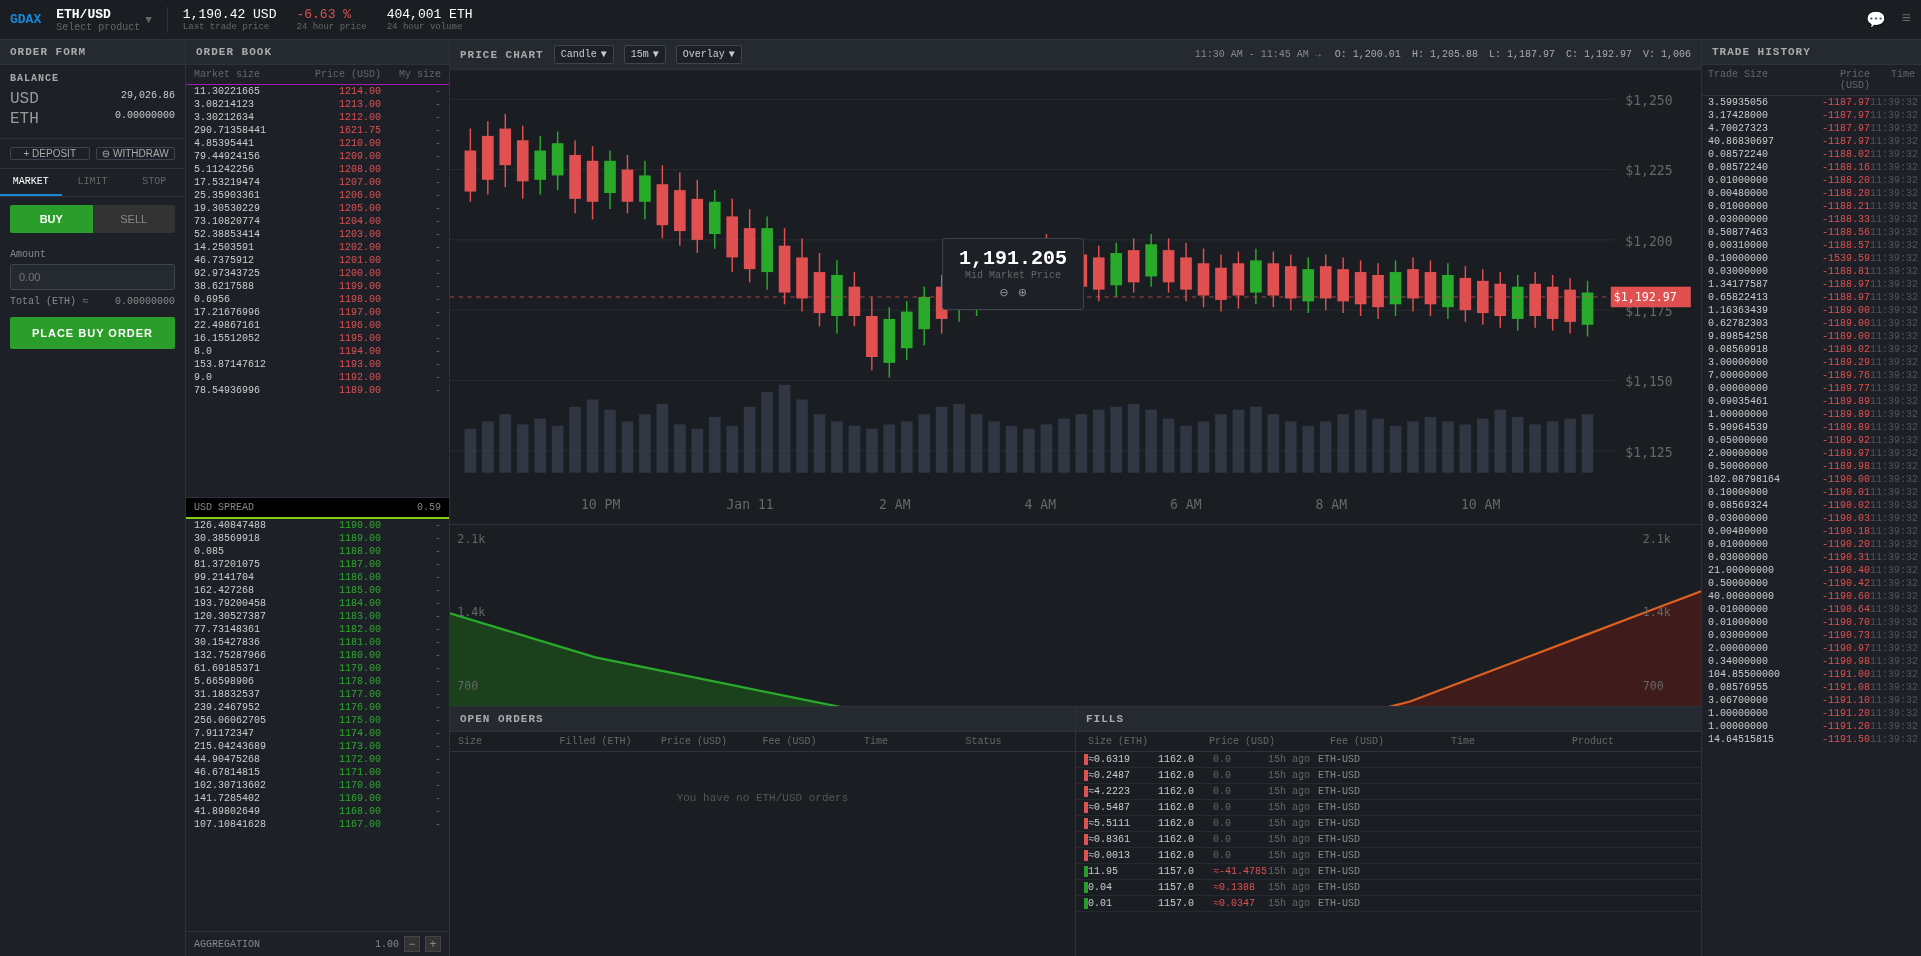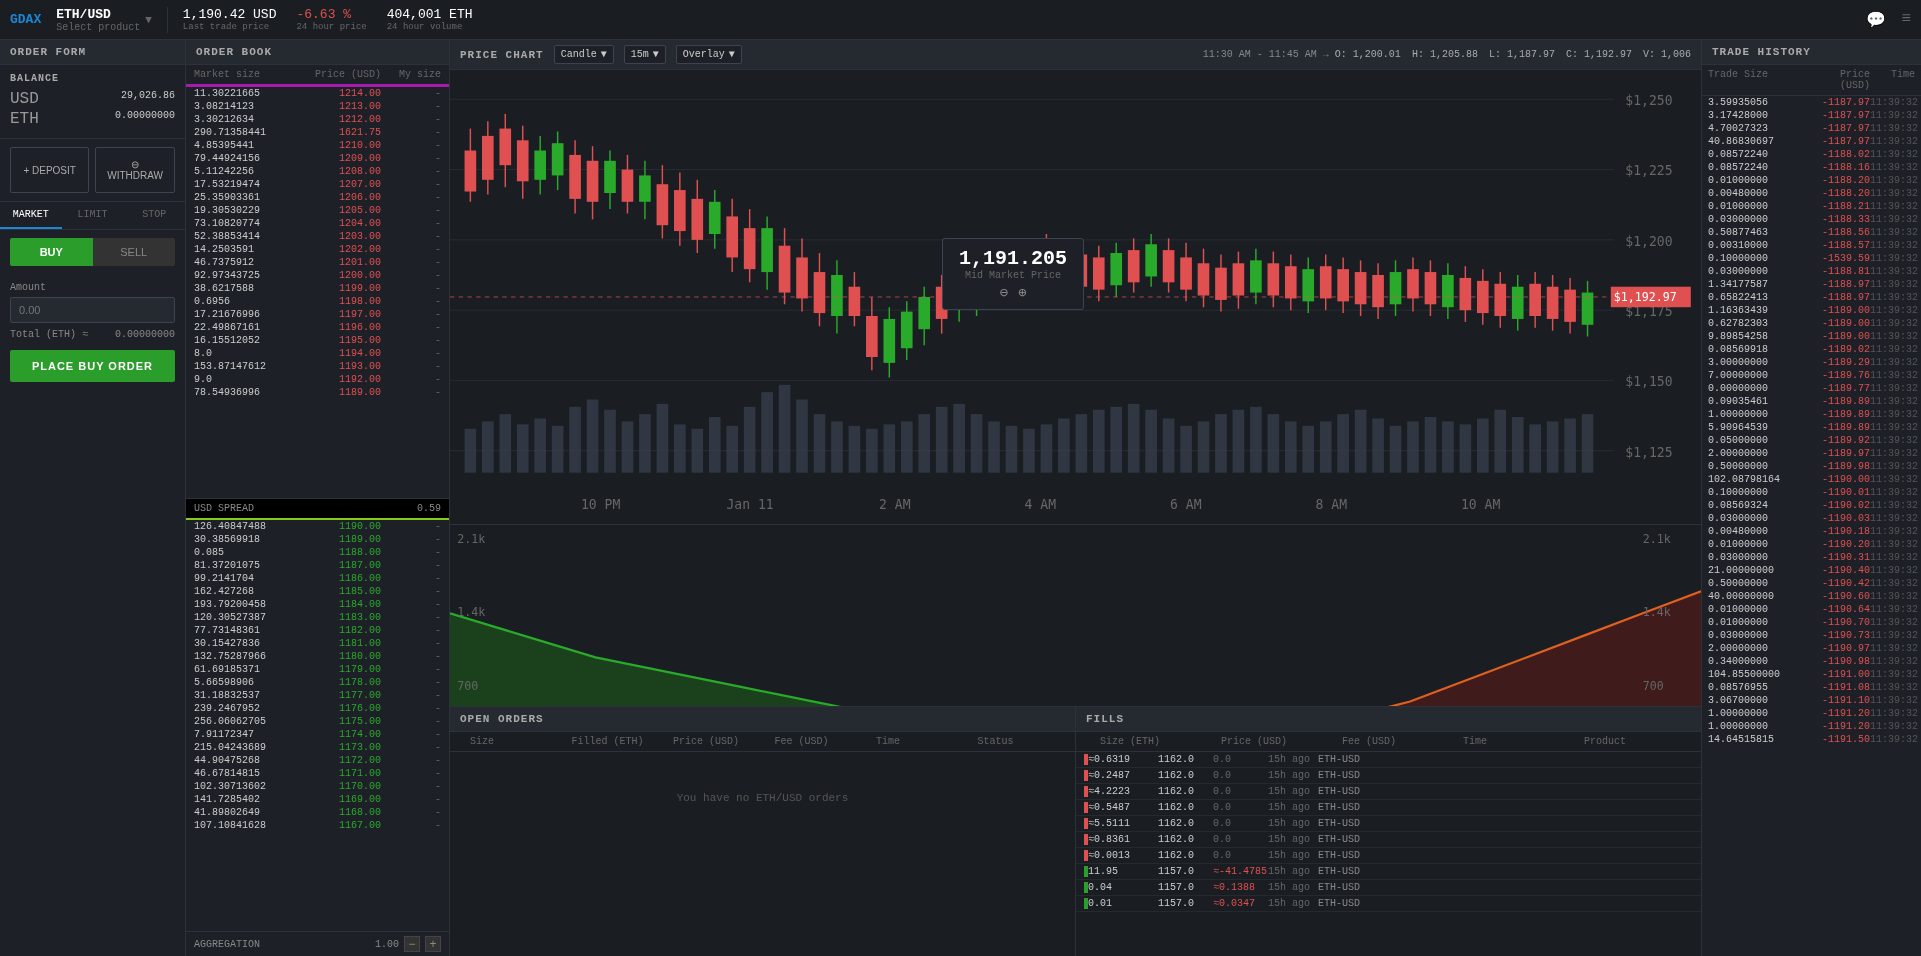--- a/index.html
+++ b/index.html
@@ -24,36 +24,36 @@
 
     
     .order-form { width: 186px; background: #1d2127; border-right: 1px solid #2d3139; display: flex; flex-direction: column; flex-shrink: 0; }
     .panel-title { background: #252930; padding: 6px 10px; font-size: 11px; font-weight: bold; color: #aaa; letter-spacing: 1px; border-bottom: 1px solid #2d3139; }
     .balance-section { padding: 8px 10px; border-bottom: 1px solid #2d3139; }
     .balance-title { font-size: 10px; font-weight: bold; color: #aaa; margin-bottom: 6px; letter-spacing: 1px; }
     .balance-row { display: flex; justify-content: space-between; margin-bottom: 2px; }
     .balance-currency { color: #999; font-size: 16px; }
     .balance-amount { color: #ccc; font-size: 10px; }
     .deposit-withdraw { display: flex; gap: 6px; padding: 8px 10px; border-bottom: 1px solid #2d3139; }
-    .btn-small { flex: 1; padding: 11px; border: 1px solid #3d4450; background: transparent; color: #aaa; font-size: 10px; cursor: pointer; border-radius: 2px; text-align: center; }
+    .btn-small { flex: 1; padding: 0; border: 1px solid #3d4450; background: transparent; color: #aaa; font-size: 10px; cursor: pointer; border-radius: 2px; text-align: center; }
     .order-type-tabs { display: flex; border-bottom: 1px solid #2d3139; }
     .order-tab { flex: 1; text-align: center; padding: 7px 0; font-size: 10px; color: #666; cursor: pointer; border-bottom: 2px solid transparent; }
     .order-tab.active { color: #fff; border-bottom: 2px solid #1a88d4; }
     .buy-sell-tabs { display: flex; margin: 8px 10px; border-radius: 2px; overflow: hidden; }
     .btn-buy { flex: 1; background: #2a9d2a; color: #fff; border: none; padding: 8px 0; font-size: 11px; font-weight: bold; cursor: pointer; }
     .btn-sell { flex: 1; background: #333; color: #888; border: none; padding: 8px 0; font-size: 11px; cursor: pointer; }
     .form-section { padding: 0 10px; }
     .form-label { font-size: 10px; color: #888; margin-bottom: 4px; margin-top: 8px; }
     .form-input { width: 100%; background: #252930; border: 1px solid #3d4450; color: #ccc; padding: 6px 8px; font-size: 11px; border-radius: 2px; }
     .form-total { font-size: 10px; color: #888; margin-top: 6px; display: flex; justify-content: space-between; }
     .btn-place-order { margin: 10px; width: calc(100% - 20px); background: #2a9d2a; color: #fff; border: none; padding: 10px; font-size: 11px; font-weight: bold; cursor: pointer; border-radius: 2px; letter-spacing: 1px; }
 
     
     .order-book { width: 264px; background: #1d2127; border-right: 1px solid #2d3139; display: flex; flex-direction: column; flex-shrink: 0; }
-    .ob-headers { display: flex; padding: 4px 8px; border-bottom: 3px solid #a21caf; color: #666; font-size: 10px; }
+    .ob-headers { display: flex; padding: 4px 8px; border-bottom: 1px solid #a21caf; color: #666; font-size: 10px; }
     .ob-col1 { flex: 1; }
     .ob-col2 { width: 80px; text-align: right; }
     .ob-col3 { width: 60px; text-align: right; }
     .ob-asks { flex: 1; overflow: hidden; }
     .ob-spread { padding: 4px 8px; background: #000000; display: flex; justify-content: space-between; font-size: 10px; color: #888; border-top: 1px solid #2d3139; border-bottom: 2px solid #84cc16; }
     .ob-bids { flex: 1; overflow: hidden; }
     .ob-row { display: flex; padding: 1px 8px; font-size: 10px; }
     .ob-size { flex: 1; color: #ccc; }
     .ob-price-ask { width: 80px; text-align: right; color: #e05050; }
     .ob-price-bid { width: 80px; text-align: right; color: #2aaa2a; }
@@ -62,21 +62,21 @@
     .agg-controls { display: flex; align-items: center; gap: 5px; }
     .agg-btn { background: #333; border: 1px solid #444; color: #888; width: 16px; height: 16px; display: flex; align-items: center; justify-content: center; cursor: pointer; font-size: 12px; }
     .chart-dropdown { background: #1d2127; border: 1px solid #3d4450; color: #ccc; padding: 3px 6px; font-size: 10px; cursor: pointer; border-radius: 2px; display: flex; align-items: center; gap: 4px; }
 
     
     .bottom-panels { display: flex; border-top: 1px solid #2d3139; height: 250px; }
     .open-orders { flex: 1; border-right: 1px solid #2d3139; overflow: hidden; }
     .fills { flex: 1; overflow: hidden; }
     .section-header { background: #252930; padding: 6px 10px; font-size: 11px; font-weight: bold; color: #aaa; letter-spacing: 1px; border-bottom: 1px solid #2d3139; }
     .table-headers { display: flex; padding: 4px 8px; border-bottom: 1px solid #2d3139; color: #666; font-size: 10px; }
-    .th { flex: 1; margin-left: 12px; }
+    .th { flex: 1; }
     .empty-msg { color: #555; font-size: 11px; text-align: center; padding: 40px; }
 
     
     .trade-history { width: 220px; background: #1d2127; border-left: 1px solid #2d3139; display: flex; flex-direction: column; flex-shrink: 0; overflow: hidden; }
     .th-row { display: flex; padding: 1px 6px; font-size: 10px; }
     .th-size { flex: 1; color: #ccc; }
     .th-price-up { width: 55px; text-align: right; color: #e05050; }
     .th-time { width: 45px; text-align: right; color: #555; }
     .th-headers { display: flex; padding: 4px 6px; border-bottom: 1px solid #2d3139; color: #666; font-size: 10px; }
 
@@ -440,21 +440,21 @@
         <span>15m</span>
         <span>▼</span>
       </div>
       <div class="chart-dropdown">
         <span>Overlay</span>
         <span>▼</span>
       </div>
       <div style="flex:1;"></div>
       <div style="font-size:10px;color:#888;">
         <span>11:30 AM - 11:45 AM →</span>
-        <span style="color:#aaa;">O: 1,200.01</span>
+        <span style="color:#aaa;margin-left:8px;">O: 1,200.01</span>
         <span style="color:#aaa;margin-left:5px;">H: 1,205.88</span>
         <span style="color:#aaa;margin-left:5px;">L: 1,187.97</span>
         <span style="color:#aaa;margin-left:5px;">C: 1,192.97</span>
         <span style="color:#aaa;margin-left:5px;">V: 1,006</span>
       </div>
     </div>
 
     <div style="flex:1; display:flex; flex-direction:column; overflow:hidden;">
 
       <div style="flex:2; position:relative; border-bottom:1px solid #2d3139;">

